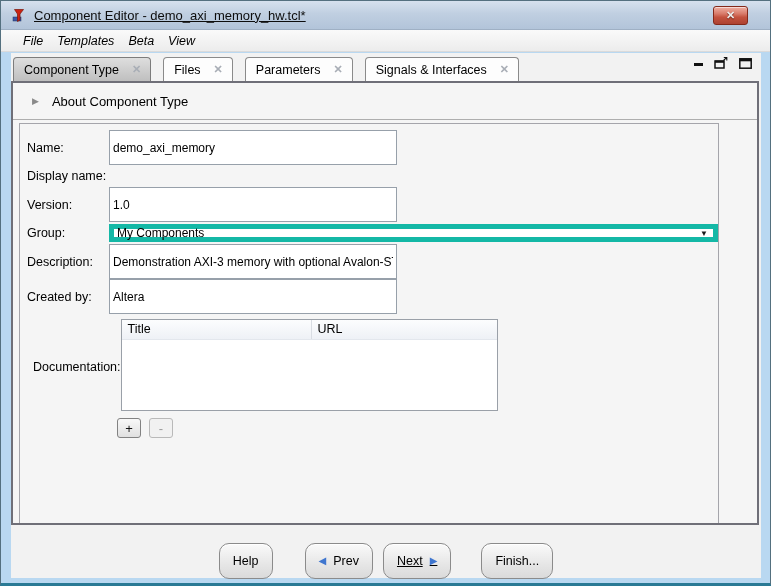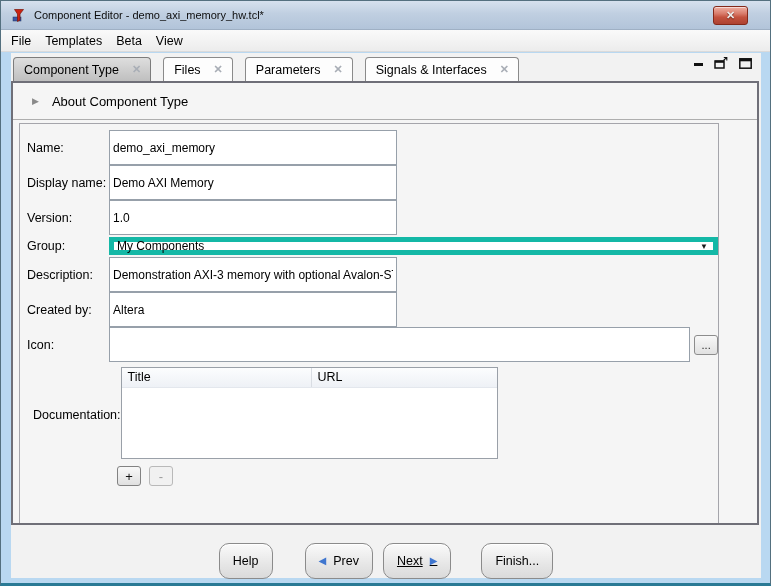--- a/index.html
+++ b/index.html
@@ -13,36 +13,37 @@
     overflow:hidden;
   }
 
   
   .titlebar {
     height:29px; display:flex; align-items:center; padding:0 10px;
     background:linear-gradient(#d6e1ee, #c0cfe1 45%, #b2c4d9);
     border-bottom:1px solid #9fb0c4;
   }
   .app-icon { width:16px; height:16px; margin-right:7px; flex:0 0 auto; }
-  .title-text { font-size:11px; color:#0d0d0d; }
+  .title-text { font-size:13px; color:#0d0d0d;text-decoration:underline; }
   .close-btn {
     margin-left:auto; margin-right:12px; width:35px; height:19px;
     border:1px solid #84291a; border-radius:3px;
     background:linear-gradient(#efb0a3, #d87a69 40%, #c4523f 60%, #ad4231);
     box-shadow:inset 0 1px 0 rgba(255,255,255,.55);
     display:flex; align-items:center; justify-content:center;
     cursor:default;
   }
   .close-x { font-size:11px; font-weight:bold; color:#ececec; text-shadow:0 1px 1px #6d1d10; line-height:1; }
 
   
   .menubar {
-    height:22px; display:flex; align-items:center; padding-left:3px;
+    height:22px; display:flex; align-items:center; padding-left:15px;
     background:linear-gradient(#fafafa, #ececec);
     border-bottom:1px solid #dadada;
+    font-style:italic;
   }
   .menu-item { font-size:12.5px; color:#000; padding:2px 7px; }
 
   
   .client {
     position:absolute; top:52px; left:10px; width:750px; height:525px;
     background:#f2f2f2;
   }
 
   
@@ -201,21 +202,20 @@
 
       <div class="form-wrap">
 
         <div class="frow">
           <span class="flabel">Name:</span>
           <input class="tfield w-std" type="text" value="demo_axi_memory" style="">
         </div>
 
         <div class="frow">
           <span class="flabel">Display name:</span>
-          <input class="tfield w-std" type="text" value="Demo AXI Memory" style="">
         </div>
 
         <div class="frow">
           <span class="flabel">Version:</span>
           <input class="tfield w-std" type="text" value="1.0" style="">
         </div>
 
         <div class="frow">
           <span class="flabel">Group:</span>
           <div class="combo">
@@ -227,27 +227,20 @@
         <div class="frow">
           <span class="flabel">Description:</span>
           <input class="tfield w-std" type="text" value="Demonstration AXI-3 memory with optional Avalon-ST port" style="">
         </div>
 
         <div class="frow">
           <span class="flabel">Created by:</span>
           <input class="tfield w-std" type="text" value="Altera" style="">
         </div>
 
-        <div class="frow" style="min-height:26px;">
-          <span class="flabel">Icon:</span>
-          <input class="tfield w-icon" type="text" value="" style="">
-          <div class="dots-btn">
-            <span>...</span>
-          </div>
-        </div>
 
         <div class="frow doc">
           <span class="flabel">Documentation:</span>
           <div class="doc-table">
             <div class="doc-head">
               <div class="doc-col-title">Title</div>
               <div class="doc-col-url">URL</div>
             </div>
             <div class="doc-body"></div>
           </div>

